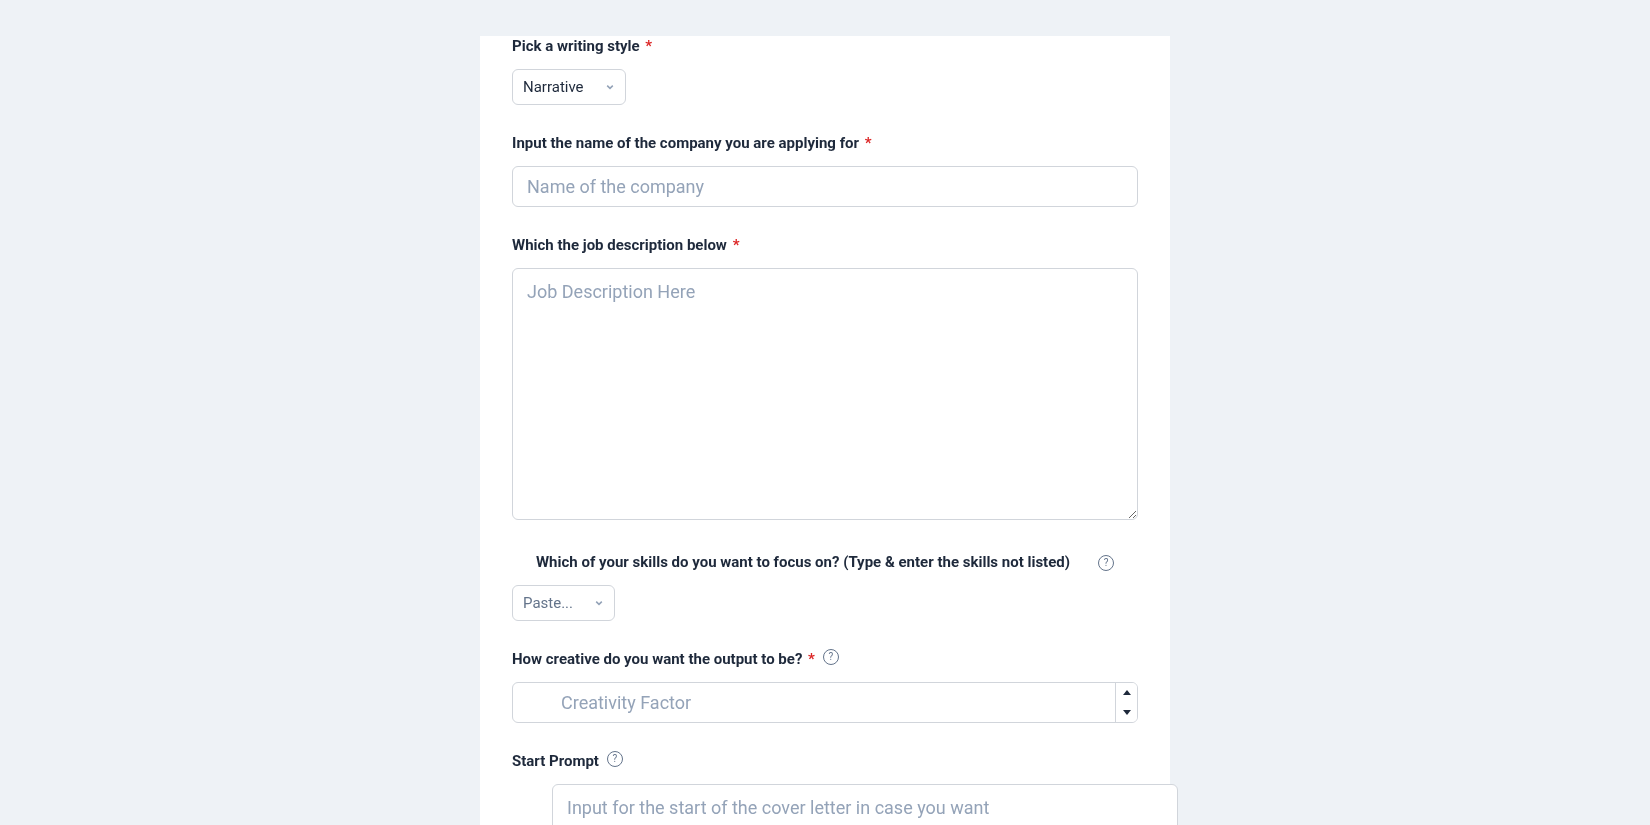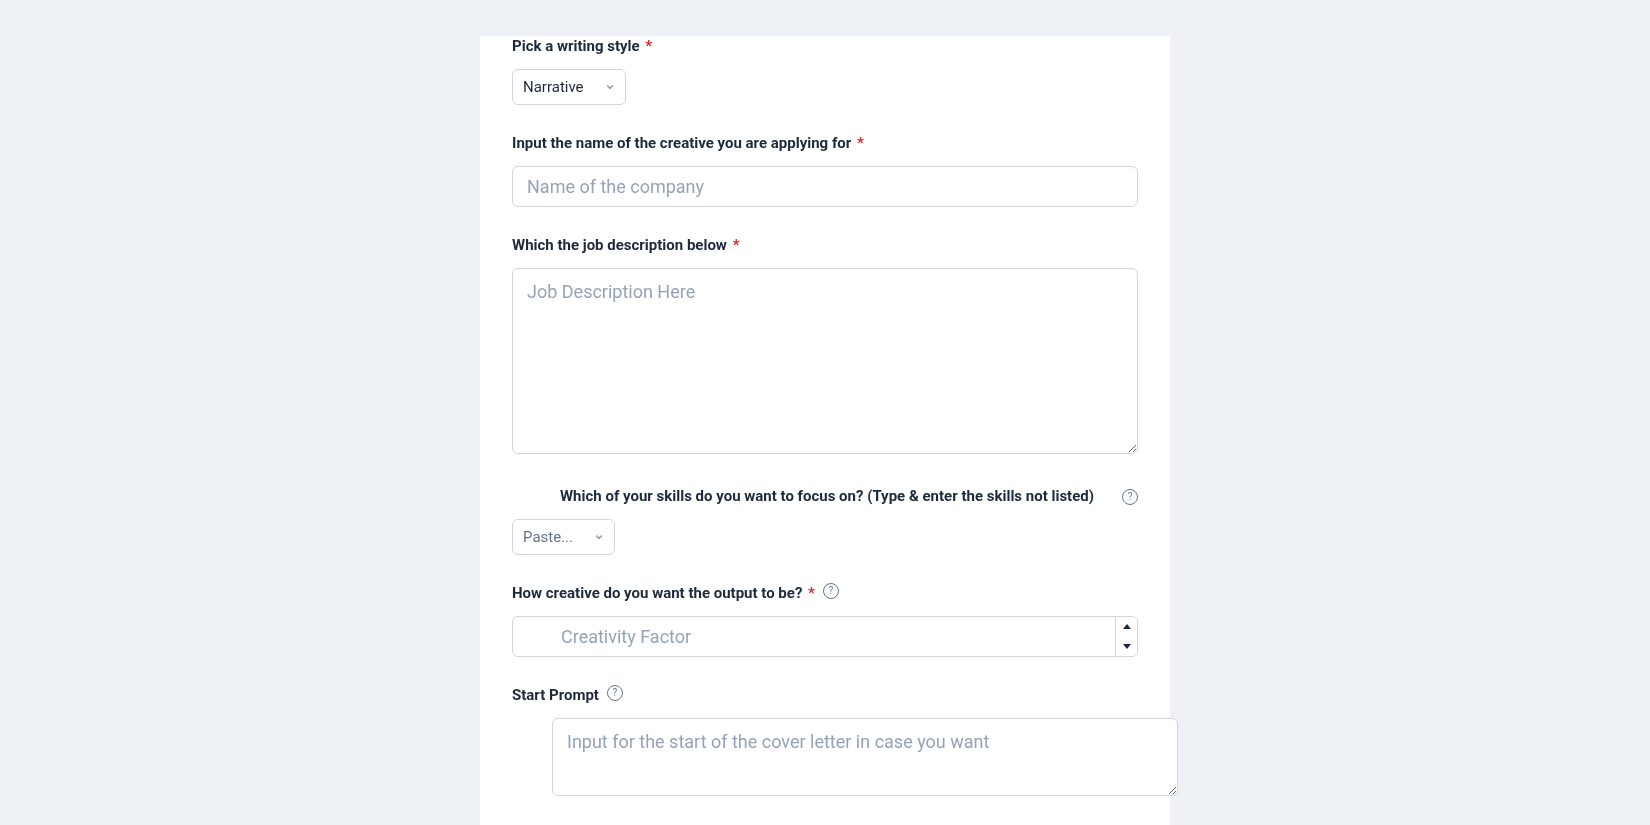--- a/index.html
+++ b/index.html
@@ -61,21 +61,21 @@
       color: #1e293b;
       font-family: inherit;
       background: #ffffff;
     }
     .text-input::placeholder,
     .textarea-input::placeholder,
     .number-input::placeholder {
       color: #94a3b8;
     }
     .textarea-input {
-      height: 186px;
+      height: 252px;
       resize: vertical;
       line-height: 1.5;
     }
     .select-wrap {
       display: inline-flex;
       align-items: center;
       border: 1px solid #d1d5db;
       border-radius: 6px;
       background: #ffffff;
       overflow: hidden;
@@ -147,21 +147,21 @@
     }
     .tri-down {
       width: 0; height: 0;
       border-left: 4px solid transparent;
       border-right: 4px solid transparent;
       border-top: 5px solid #1e293b;
     }
     .label-row {
       display: flex;
       align-items: center;
-      justify-content: flex-end;
+      justify-content: center;
       gap: 28px;
     }
     .label-text {
       display: inline;
     }
   </style>
 </head>
 <body>
 
 <div class="card">
@@ -180,21 +180,21 @@
         <svg class="chevron-svg" viewBox="0 0 20 20" fill="none" stroke="#94a3b8" stroke-width="2.2">
           <polyline points="6 8 10 12 14 8"></polyline>
         </svg>
       </span>
     </div>
   </div>
 
   <div class="form-group">
     <div class="form-label">
       <span>
-        <span class="label-text">Input the name of the creative you are applying for</span>
+        <span class="label-text">Input the name of the company you are applying for</span>
         <span class="required">*</span>
       </span>
     </div>
     <input type="text" class="text-input" placeholder="Name of the company" style="">
   </div>
 
   <div class="form-group">
     <div class="form-label">
       <span>
         <span class="label-text">Which the job description below</span>

